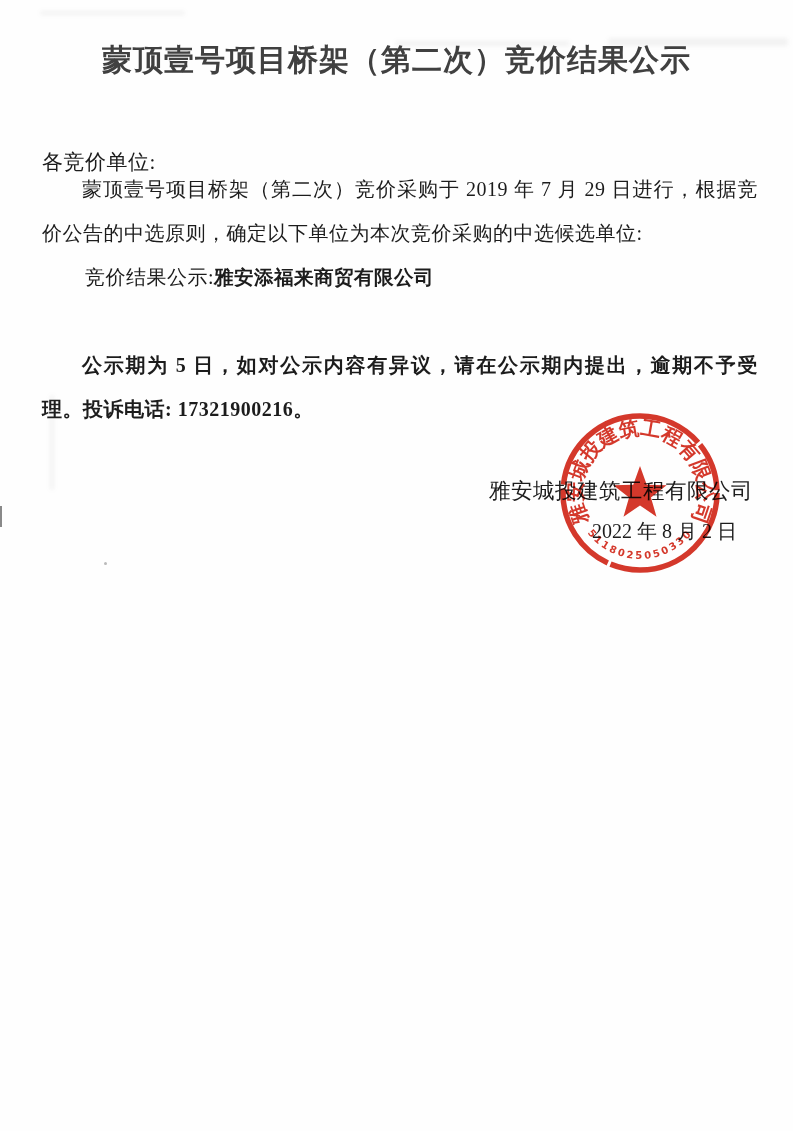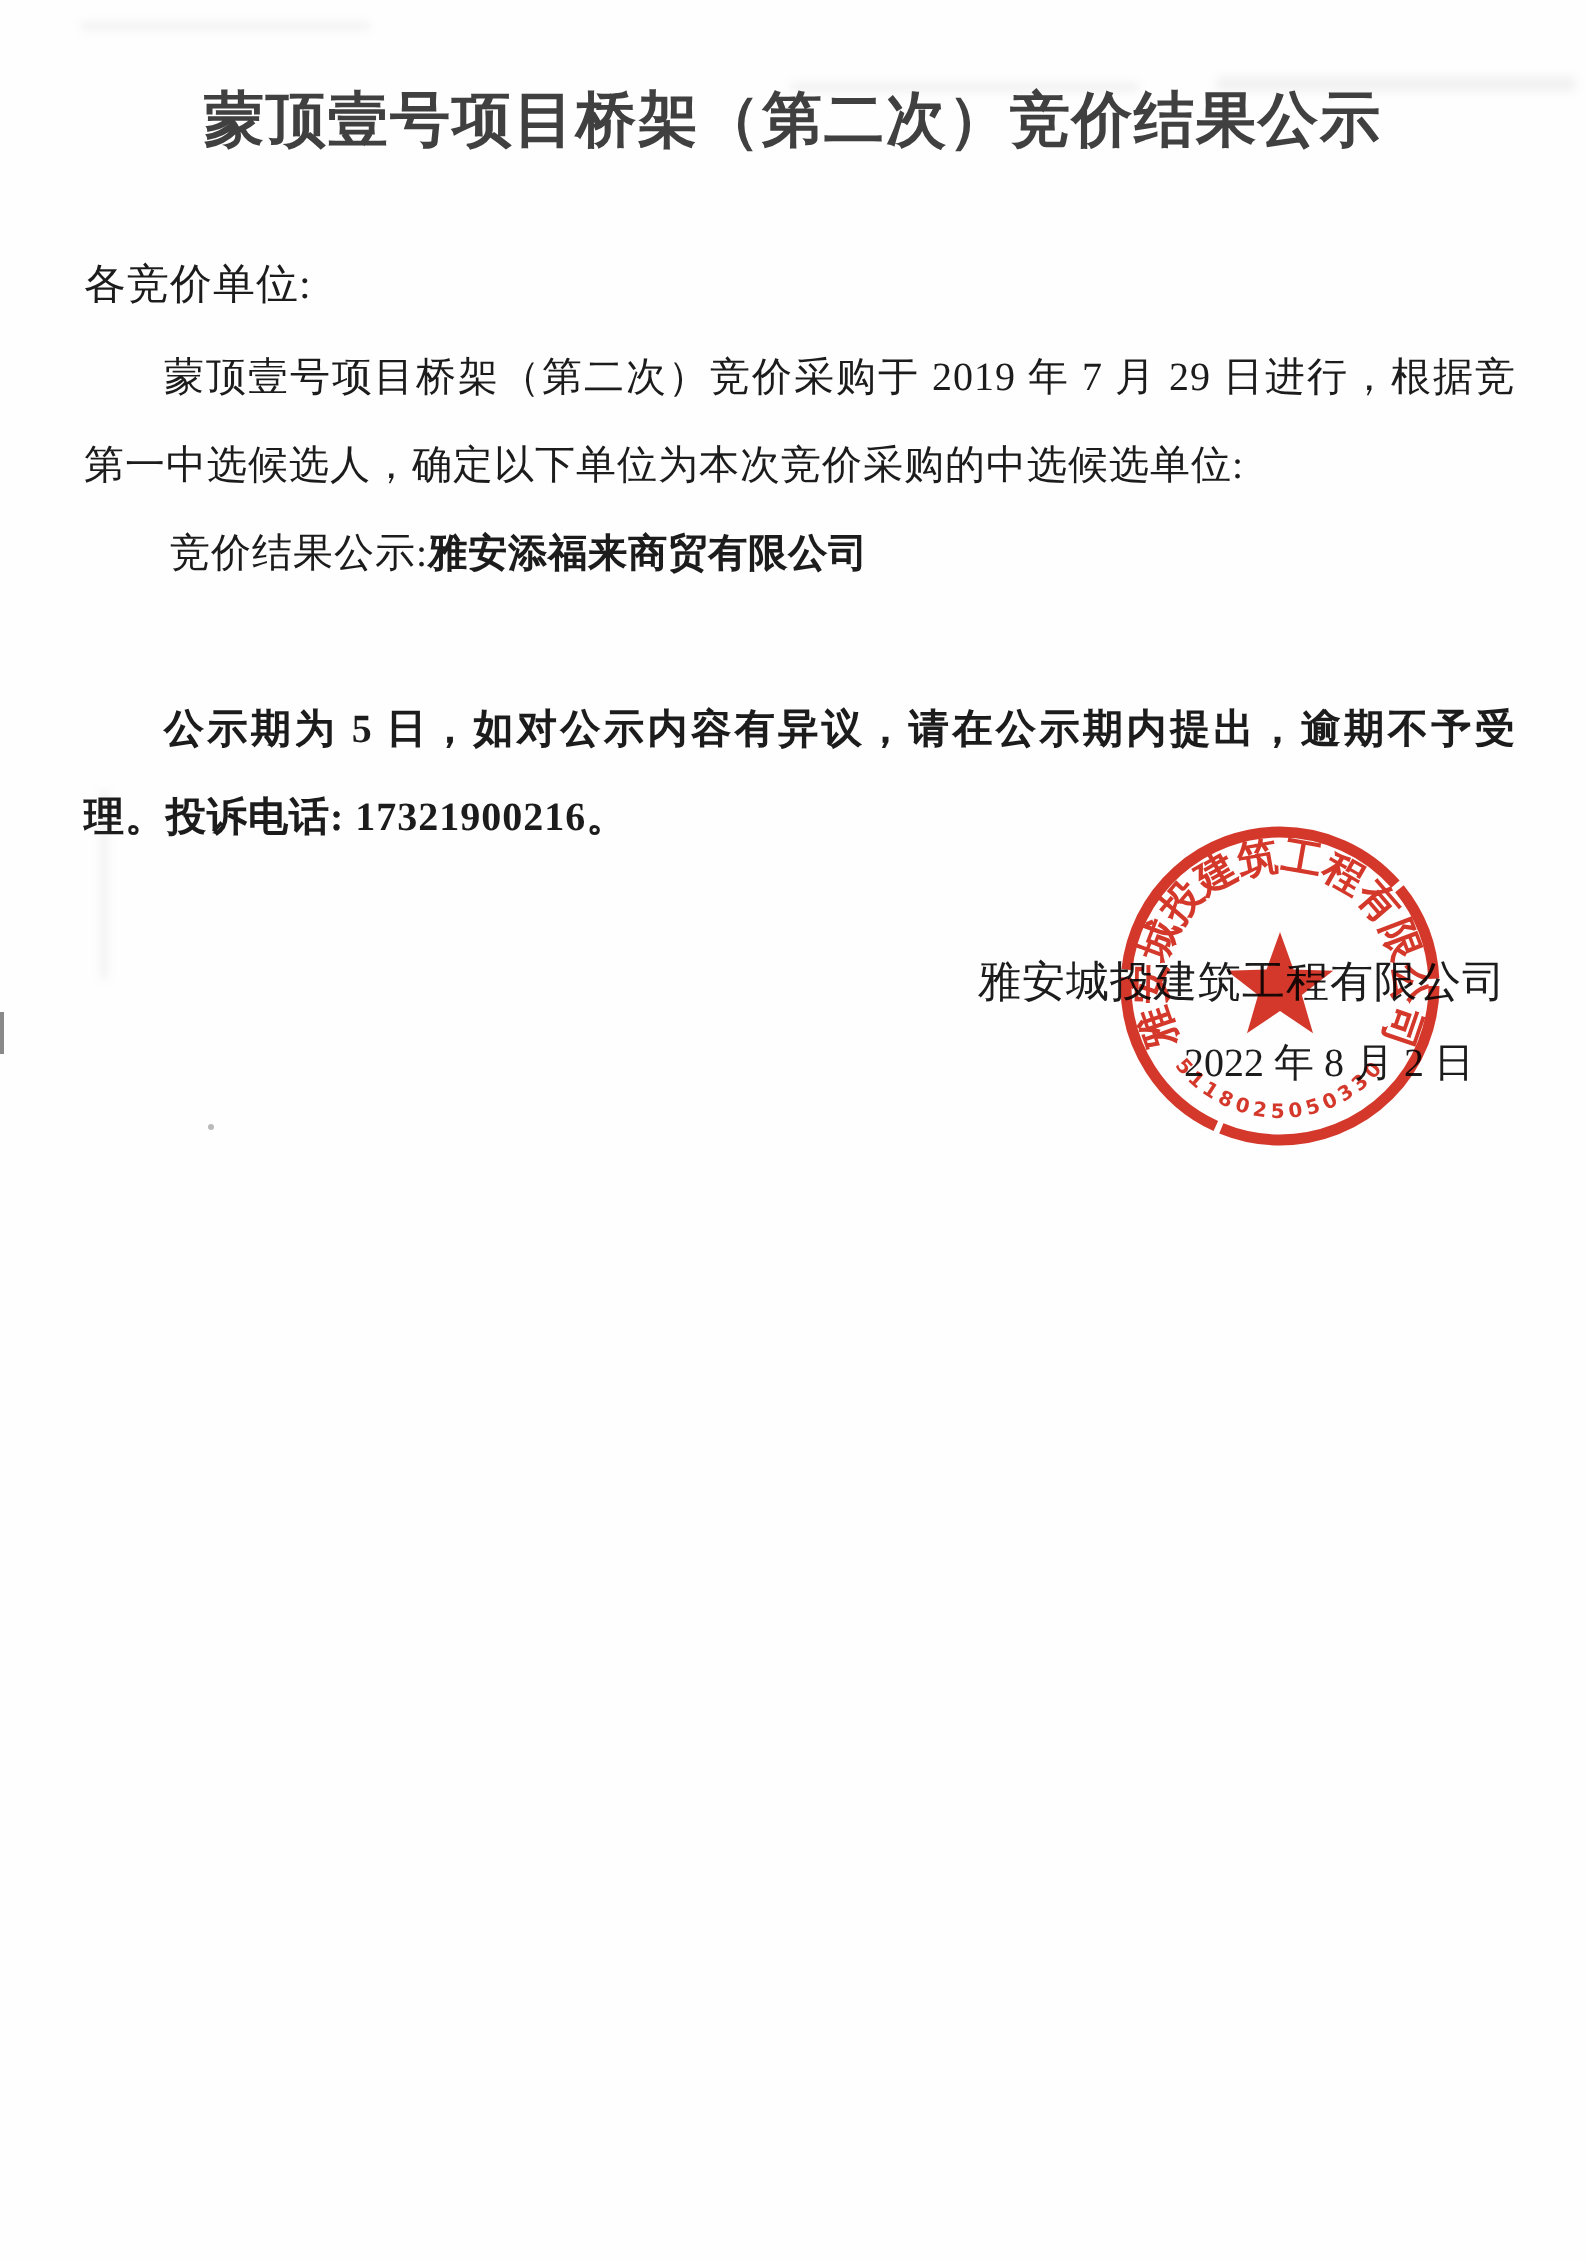--- a/index.html
+++ b/index.html
@@ -25,21 +25,21 @@
     margin: 0;
     text-align: center;
     font-family: "Liberation Sans", "DejaVu Sans", sans-serif;
     font-size: 30px;
     font-weight: 700;
     letter-spacing: 1px;
     color: #404040;
   }
   .salutation {
     position: absolute;
-    top: 120px;
+    top: 140px;
     left: 42px;
     font-size: 21px;
     line-height: 44px;
     letter-spacing: 0.5px;
   }
   .para {
     position: absolute;
     left: 42px;
     width: 716px;
     font-size: 20px;
@@ -111,21 +111,21 @@
 <body>
 
 <div class="page">
 
   <h1 class="doc-title">蒙顶壹号项目桥架（第二次）竞价结果公示</h1>
 
   <div class="salutation">各竞价单位:</div>
 
   <div class="para para-opening">
     <div class="line indent justify-full">蒙顶壹号项目桥架（第二次）竞价采购于 2019 年 7 月 29 日进行，根据竞</div>
-    <div class="line">第一中选候选人，确定以下单位为本次竞价采购的中选候选单位:</div>
+    <div class="line">价公告的中选原则，确定以下单位为本次竞价采购的中选候选单位:</div>
   </div>
 
   <div class="candidates">
     <div class="cand-row">
       <span>竞价结果公示:</span><span class="cand-name">雅安添福来商贸有限公司</span>
     </div>
   </div>
 
   <div class="para para-closing">
     <div class="line indent justify-full">公示期为 5 日，如对公示内容有异议，请在公示期内提出，逾期不予受</div>

